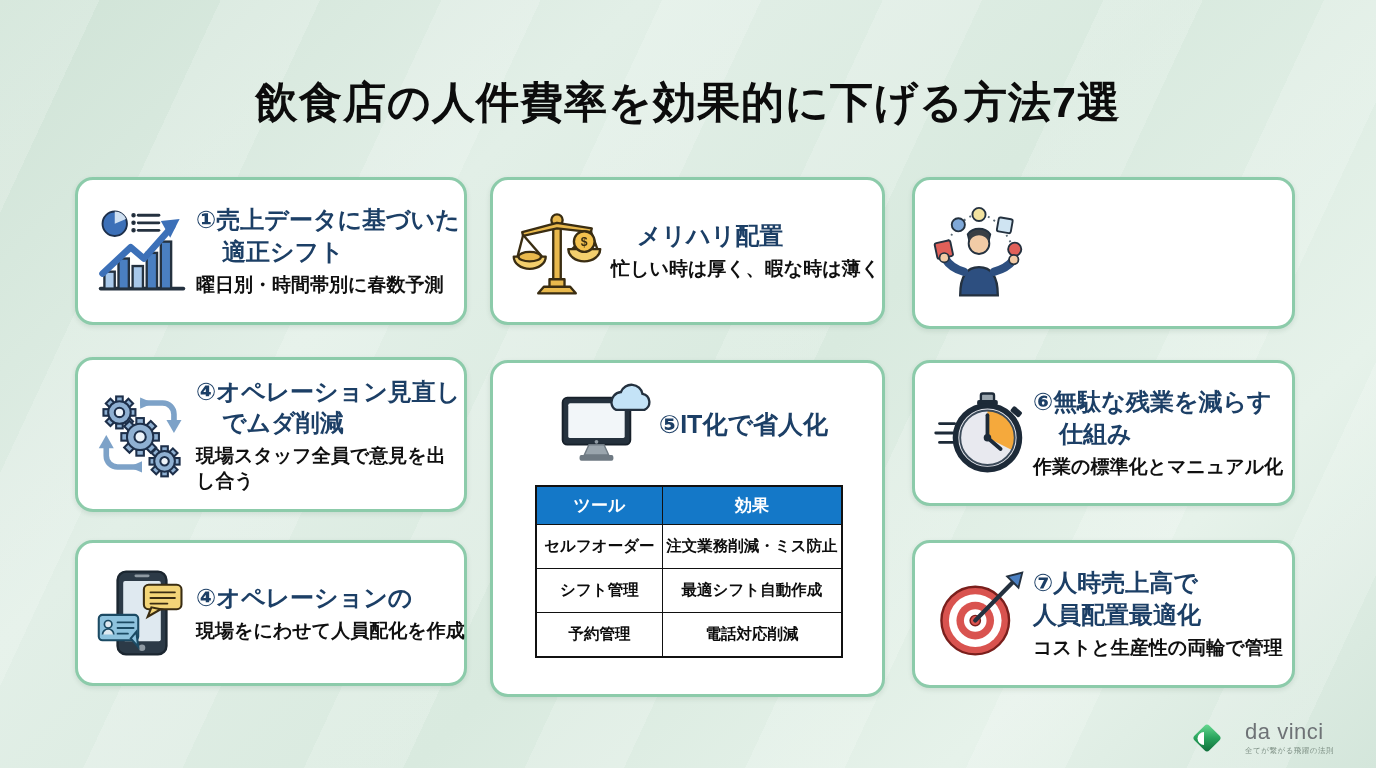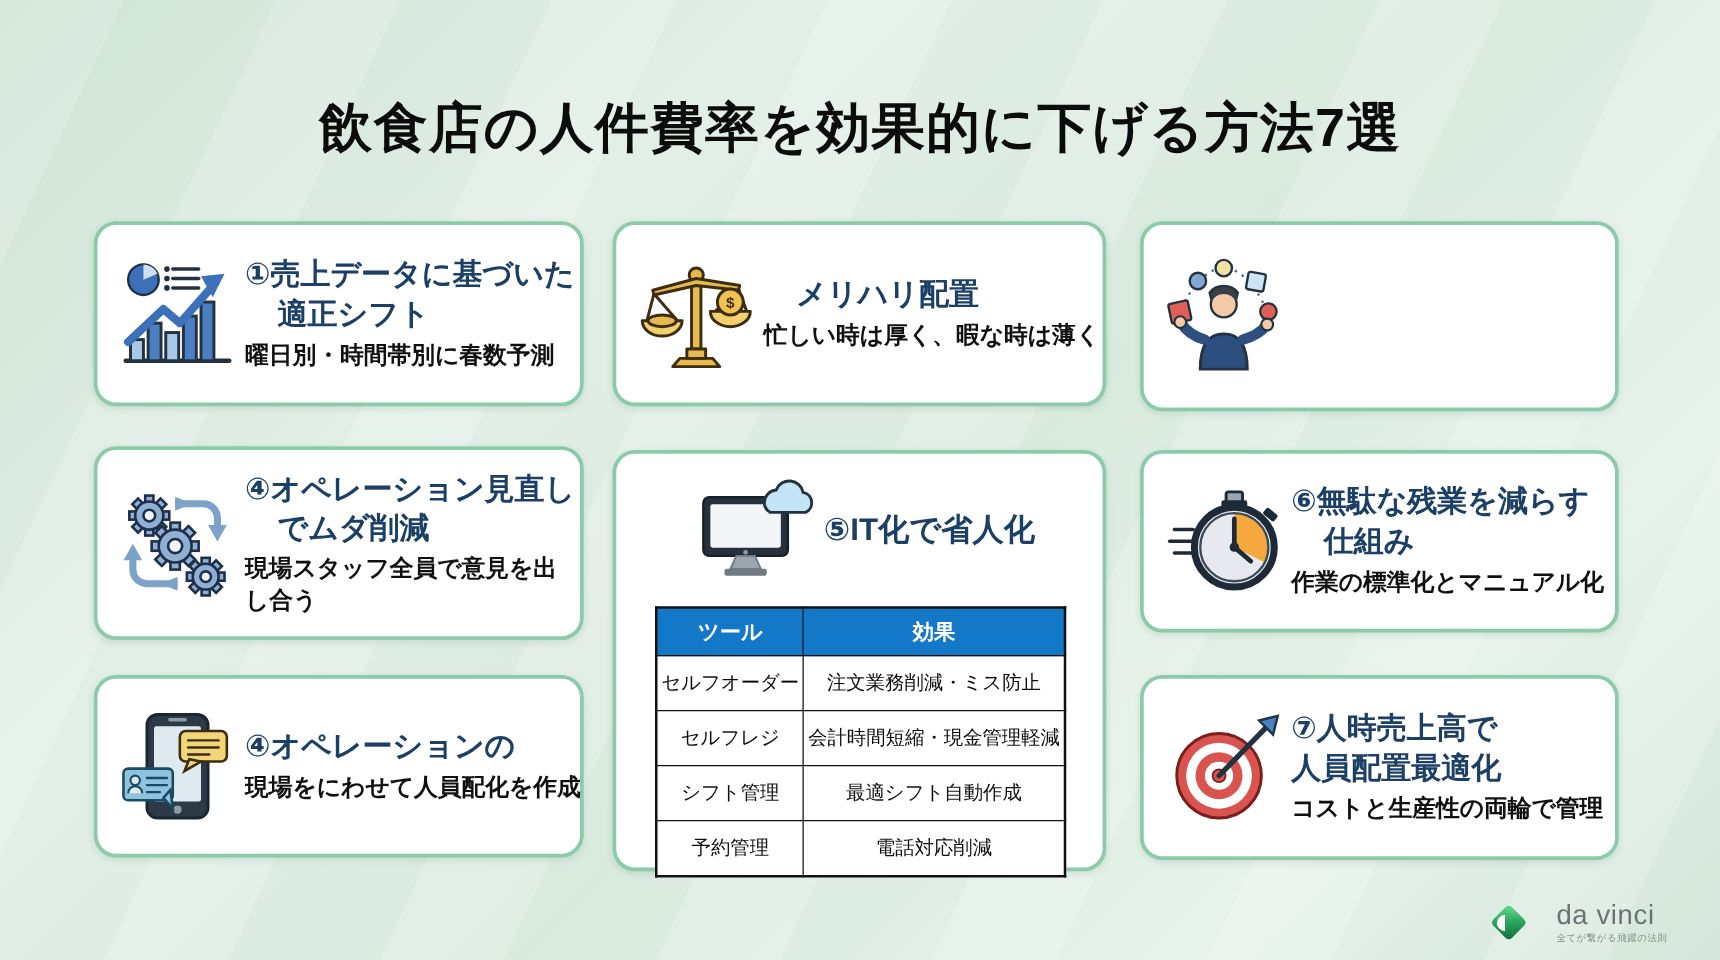--- a/index.html
+++ b/index.html
@@ -32,21 +32,21 @@
   .c5-head .h-line1{font-size:25px;}
   table.it{
     border-collapse:collapse;margin:14px auto 0 auto;width:308px;
     border:2px solid #111;background:#fff;
   }
   table.it th{
     background:#1478c8;color:#fff;font-size:17px;font-weight:800;
     border:1.5px solid #111;padding:7px 4px;text-align:center;
   }
   table.it td{
-    border:1.5px solid #111;font-size:15.5px;font-weight:400;color:#0d0d0d;
+    border:1.5px solid #111;font-size:15.5px;font-weight:700;color:#0d0d0d;
     text-align:center;padding:11px 3px;white-space:nowrap;
   }
   table.it td.tool{width:128px;}
   .logo{
     position:absolute;right:42px;bottom:12px;display:flex;align-items:center;gap:20px;
   }
   .logo-name{font-size:22px;color:#6e7276;font-weight:500;letter-spacing:0.5px;line-height:1;}
   .logo-tag{font-size:7.5px;color:#7d8f84;margin-top:3px;letter-spacing:0.5px;}
   .nowrap{white-space:nowrap;}
 </style>
@@ -199,24 +199,20 @@
         <th>ツール</th>
         <th>効果</th>
       </tr>
     </thead>
     <tbody>
       <tr>
         <td class="tool">セルフオーダー</td>
         <td>注文業務削減・ミス防止</td>
       </tr>
       <tr>
-        <td class="tool">セルフレジ</td>
-        <td>会計時間短縮・現金管理軽減</td>
-      </tr>
-      <tr>
         <td class="tool">シフト管理</td>
         <td>最適シフト自動作成</td>
       </tr>
       <tr>
         <td class="tool">予約管理</td>
         <td>電話対応削減</td>
       </tr>
     </tbody>
   </table>
 </div>

